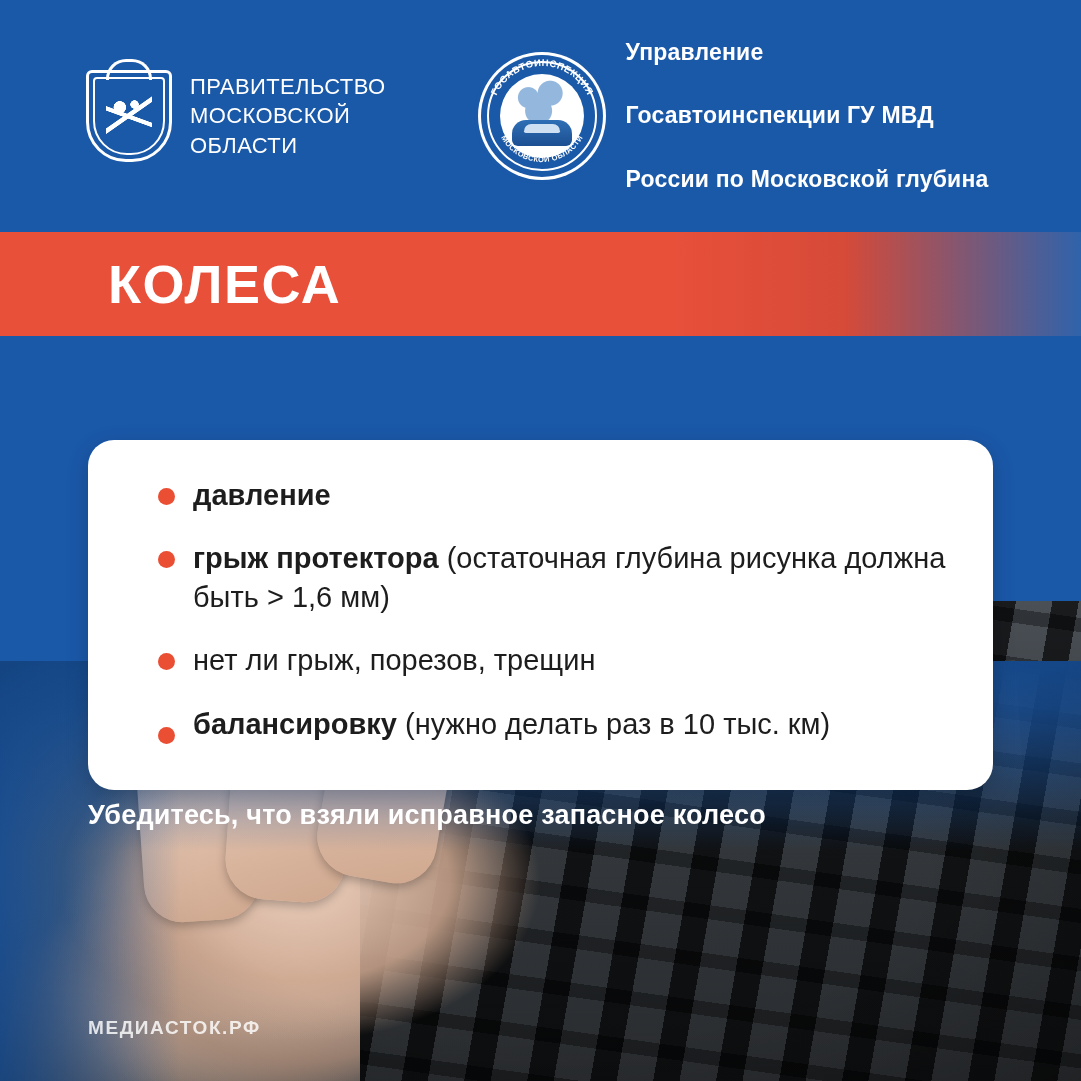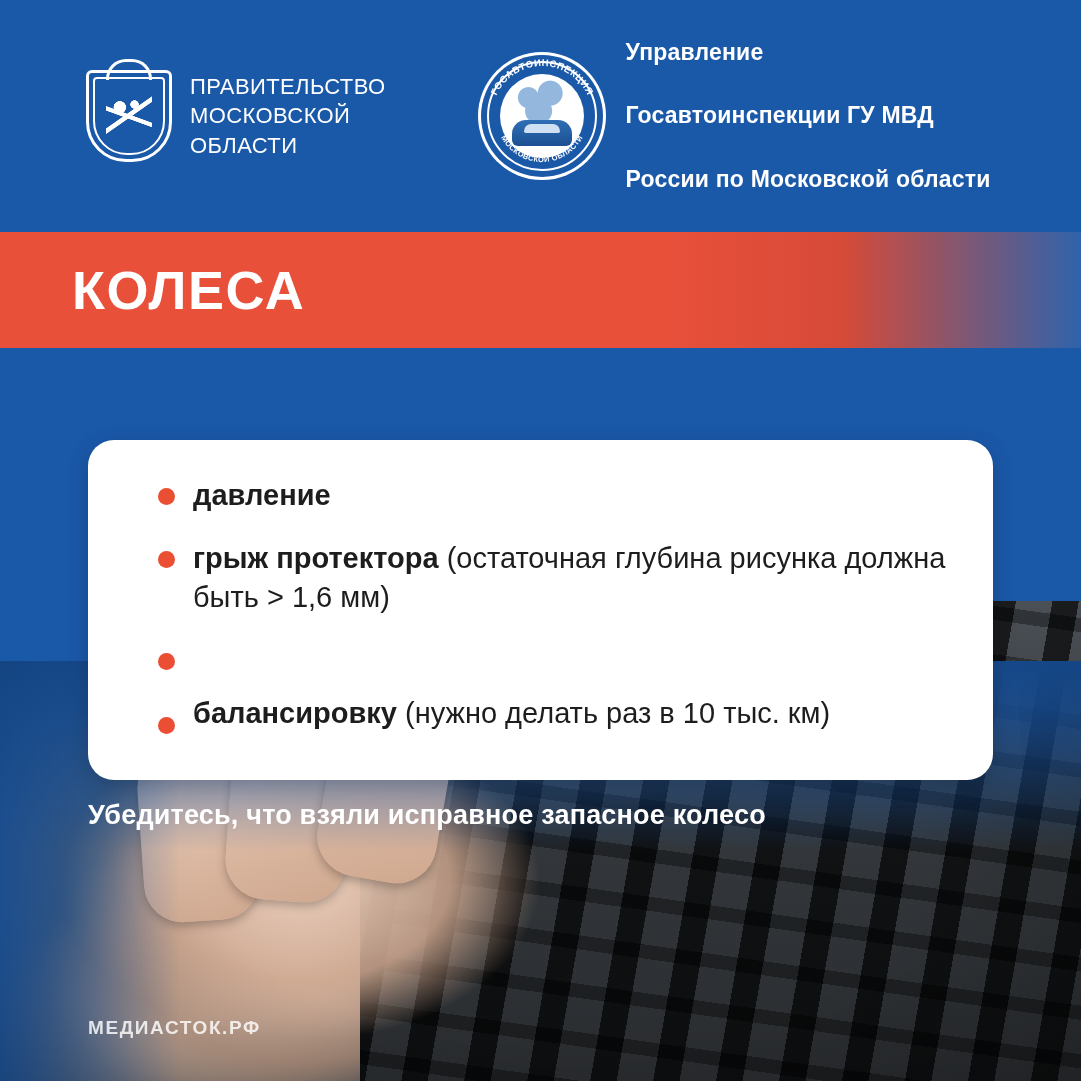--- a/index.html
+++ b/index.html
@@ -188,25 +188,25 @@
     font-size: 23px;
     line-height: 1.38;
     letter-spacing: 0.2px;
     white-space: pre-line;
   }
 
   
   .title-band {
     position: absolute;
     left: 0; right: 0; top: 232px;
-    height: 116px;
+    height: 104px;
     background: linear-gradient(90deg, #e8503a 0%, #e8503a 62%, #d64a38 78%, #2f63ab 100%);
     display: flex;
     align-items: center;
-    padding-left: 72px;
+    padding-left: 108px;
     box-sizing: border-box;
   }
   .title-band .title {
     color: #ffffff;
     font-size: 54px;
     font-weight: bold;
     letter-spacing: 1.5px;
   }
 
   
@@ -319,21 +319,21 @@
             </text>
             <text fill="#ffffff" font-size="7.5" font-family="Liberation Sans, sans-serif" font-weight="bold" letter-spacing="0.4">
               <textPath href="#arcBot" startOffset="50%" text-anchor="middle">МОСКОВСКОЙ ОБЛАСТИ</textPath>
             </text>
           </svg>
         </div>
       </div>
       <div class="gibdd-text">
         <div>Управление</div>
         <div>Госавтоинспекции ГУ МВД</div>
-        <div>России по Московской области</div>
+        <div>России по Московской глубина</div>
       </div>
     </div>
   </div>
 
   <div class="title-band">
     <div class="title">КОЛЕСА</div>
   </div>
 
 
   <div class="card">
@@ -343,20 +343,21 @@
       <div class="item-text"><b>давление</b><span></span></div>
     </div>
 
     <div class="item">
       <span class="dot"></span>
       <div class="item-text"><b>грыж протектора</b><span> (остаточная глубина рисунка должна быть &gt; 1,6 мм)</span></div>
     </div>
 
     <div class="item">
       <span class="dot"></span>
+      <div class="item-text"><b></b><span>нет ли грыж, порезов, трещин</span></div>
     </div>
 
     <div class="item">
       <span class="dot"></span>
       <div class="item-text"><b>балансировку</b><span> (нужно делать раз в 10 тыс. км)</span></div>
     </div>
 
   </div>
 
   <div class="footnote">Убедитесь, что взяли исправное запасное колесо</div>

